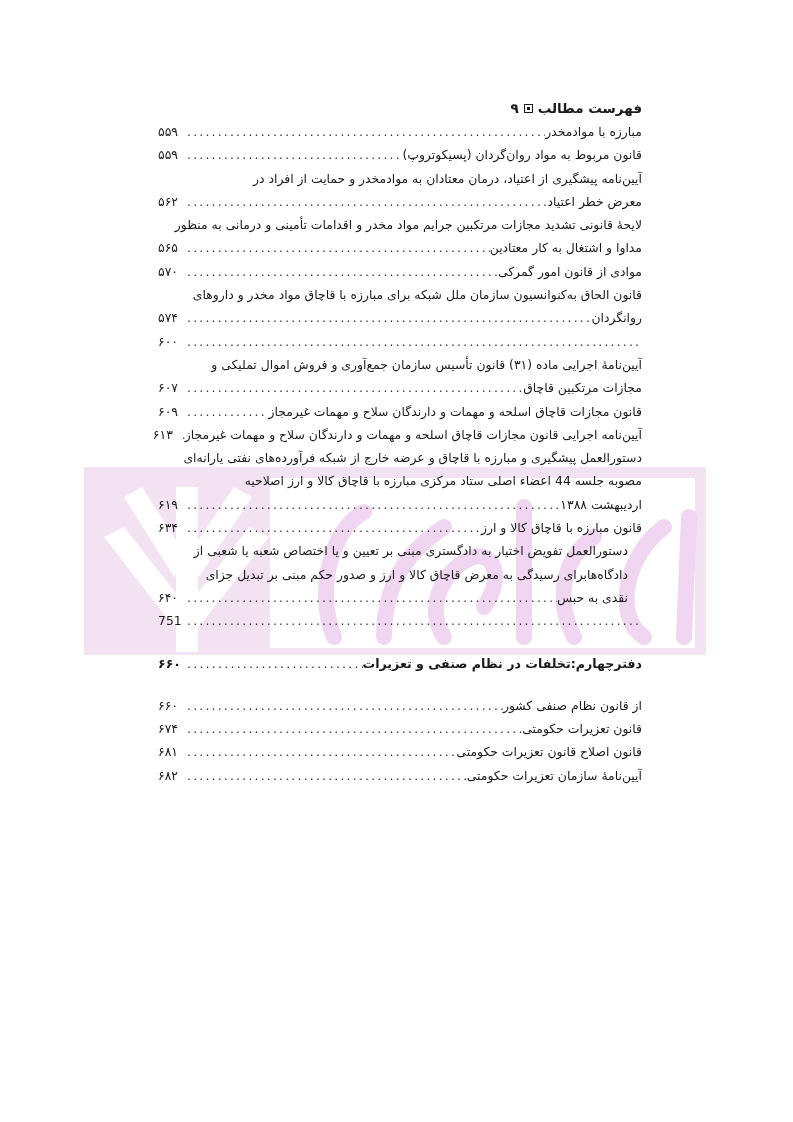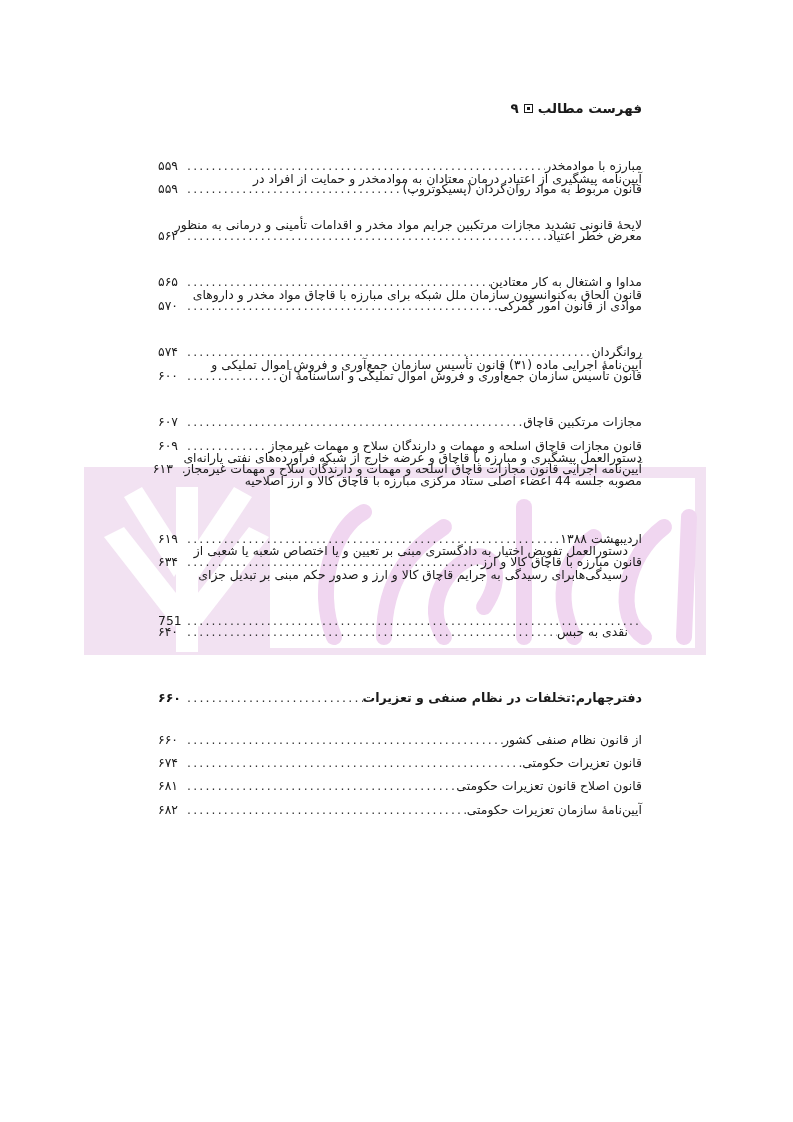--- a/index.html
+++ b/index.html
@@ -17,21 +17,21 @@
     .content { position: absolute; left: 158px; top: 96px; width: 484px; z-index: 2; direction: rtl; }
 
     .header { font-weight: bold; font-size: 13.5px; height: 24px; line-height: 24px; text-align: right;
               display: flex; align-items: center; gap: 5px; margin-bottom: 0px; }
     .hdr-box { display: inline-block; width: 7px; height: 7px; border: 1.3px solid #1a1a1a; position: relative; }
     .hdr-box::after { content: ""; position: absolute; left: 2px; top: 2px; width: 3px; height: 3px; background:#1a1a1a; }
 
     .line { font-size: 12.4px; height: 23.3px; line-height: 23.3px; white-space: nowrap; position: relative; }
     .line.ind { padding-right: 14px; }
     .row { display: flex; align-items: baseline; width: 100%; }
-    .row .t { flex: 0 0 auto; margin-top: 34px; }
+    .row .t { flex: 0 0 auto; }
     .row .dots { flex: 1 1 auto; overflow: hidden; white-space: nowrap; color: #333; padding: 0 3px; letter-spacing: 2.2px; direction: ltr; text-align: right; }
     .row .pg { flex: 0 0 auto; direction: rtl; min-width: 26px; text-align: left; }
 
     .gap { height: 19px; }
     .section { font-weight: bold; font-size: 12.6px; }
     .section .dots { font-weight: normal; }
   </style>
 </head>
 <body>
 
@@ -121,21 +121,20 @@
             <div class="row">
       <span class="t">روانگردان</span>
       <span class="dots">................................................................................................................</span>
       <span class="pg">۵۷۴</span>
     </div>
           </div>
         </div>
         <div>
           <div class="line">
             <div class="row">
-      <span class="t">قانون تأسیس سازمان جمع‌آوری و فروش اموال تملیکی و اساسنامهٔ آن</span>
       <span class="dots">................................................................................................................</span>
       <span class="pg">۶۰۰</span>
     </div>
           </div>
         </div>
         <div>
           <div class="line">آیین‌نامهٔ اجرایی ماده (۳۱) قانون تأسیس سازمان جمع‌آوری و فروش اموال تملیکی و</div>
           <div class="line">
             <div class="row">
       <span class="t">مجازات مرتکبین قاچاق</span>
@@ -177,21 +176,21 @@
           <div class="line">
             <div class="row">
       <span class="t">قانون مبارزه با قاچاق کالا و ارز</span>
       <span class="dots">................................................................................................................</span>
       <span class="pg">۶۳۴</span>
     </div>
           </div>
         </div>
         <div>
           <div class="line ind">دستورالعمل تفویض اختیار به دادگستری مبنی بر تعیین و یا اختصاص شعبه یا شعبی از</div>
-          <div class="line ind">رسیدگی‌هابرای رسیدگی به جرایم قاچاق کالا و ارز و صدور حکم مبنی بر تبدیل جزای</div>
+          <div class="line ind">دادگاه‌هابرای رسیدگی به معرض قاچاق کالا و ارز و صدور حکم مبنی بر تبدیل جزای</div>
           <div class="line ind">
             <div class="row">
       <span class="t">نقدی به حبس</span>
       <span class="dots">................................................................................................................</span>
       <span class="pg">۶۴۰</span>
     </div>
           </div>
         </div>
         <div>
           <div class="line">

